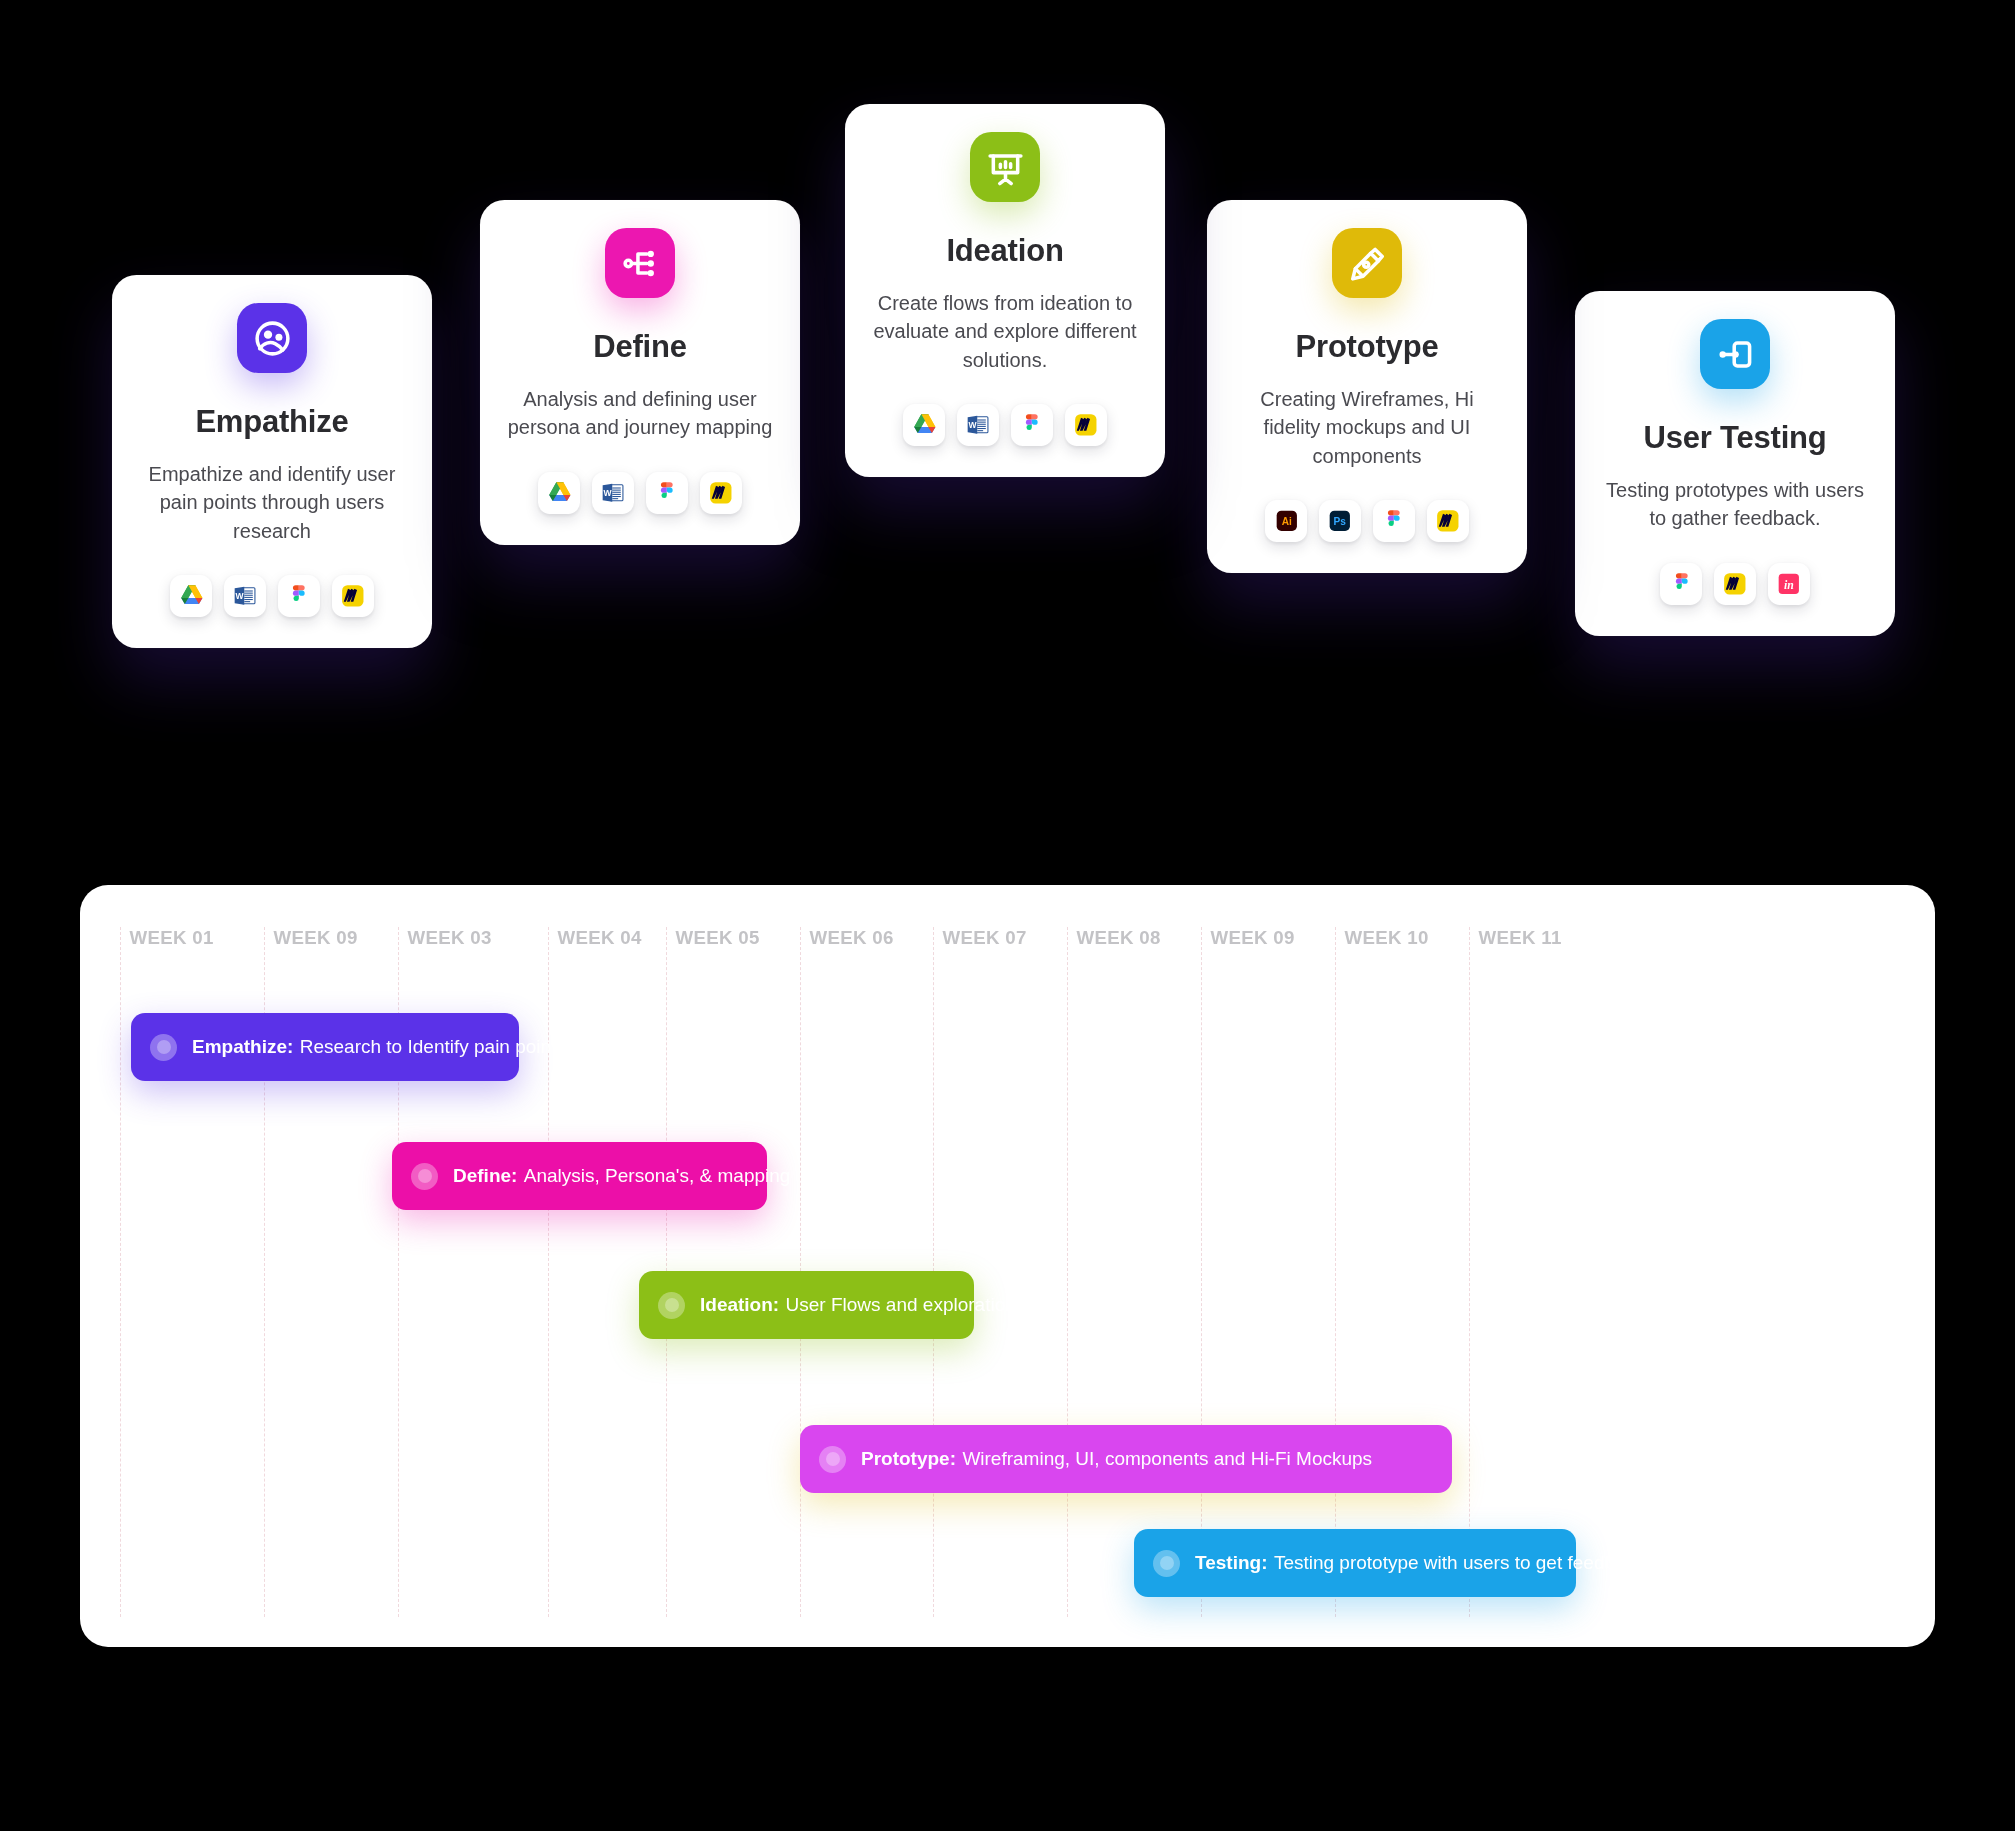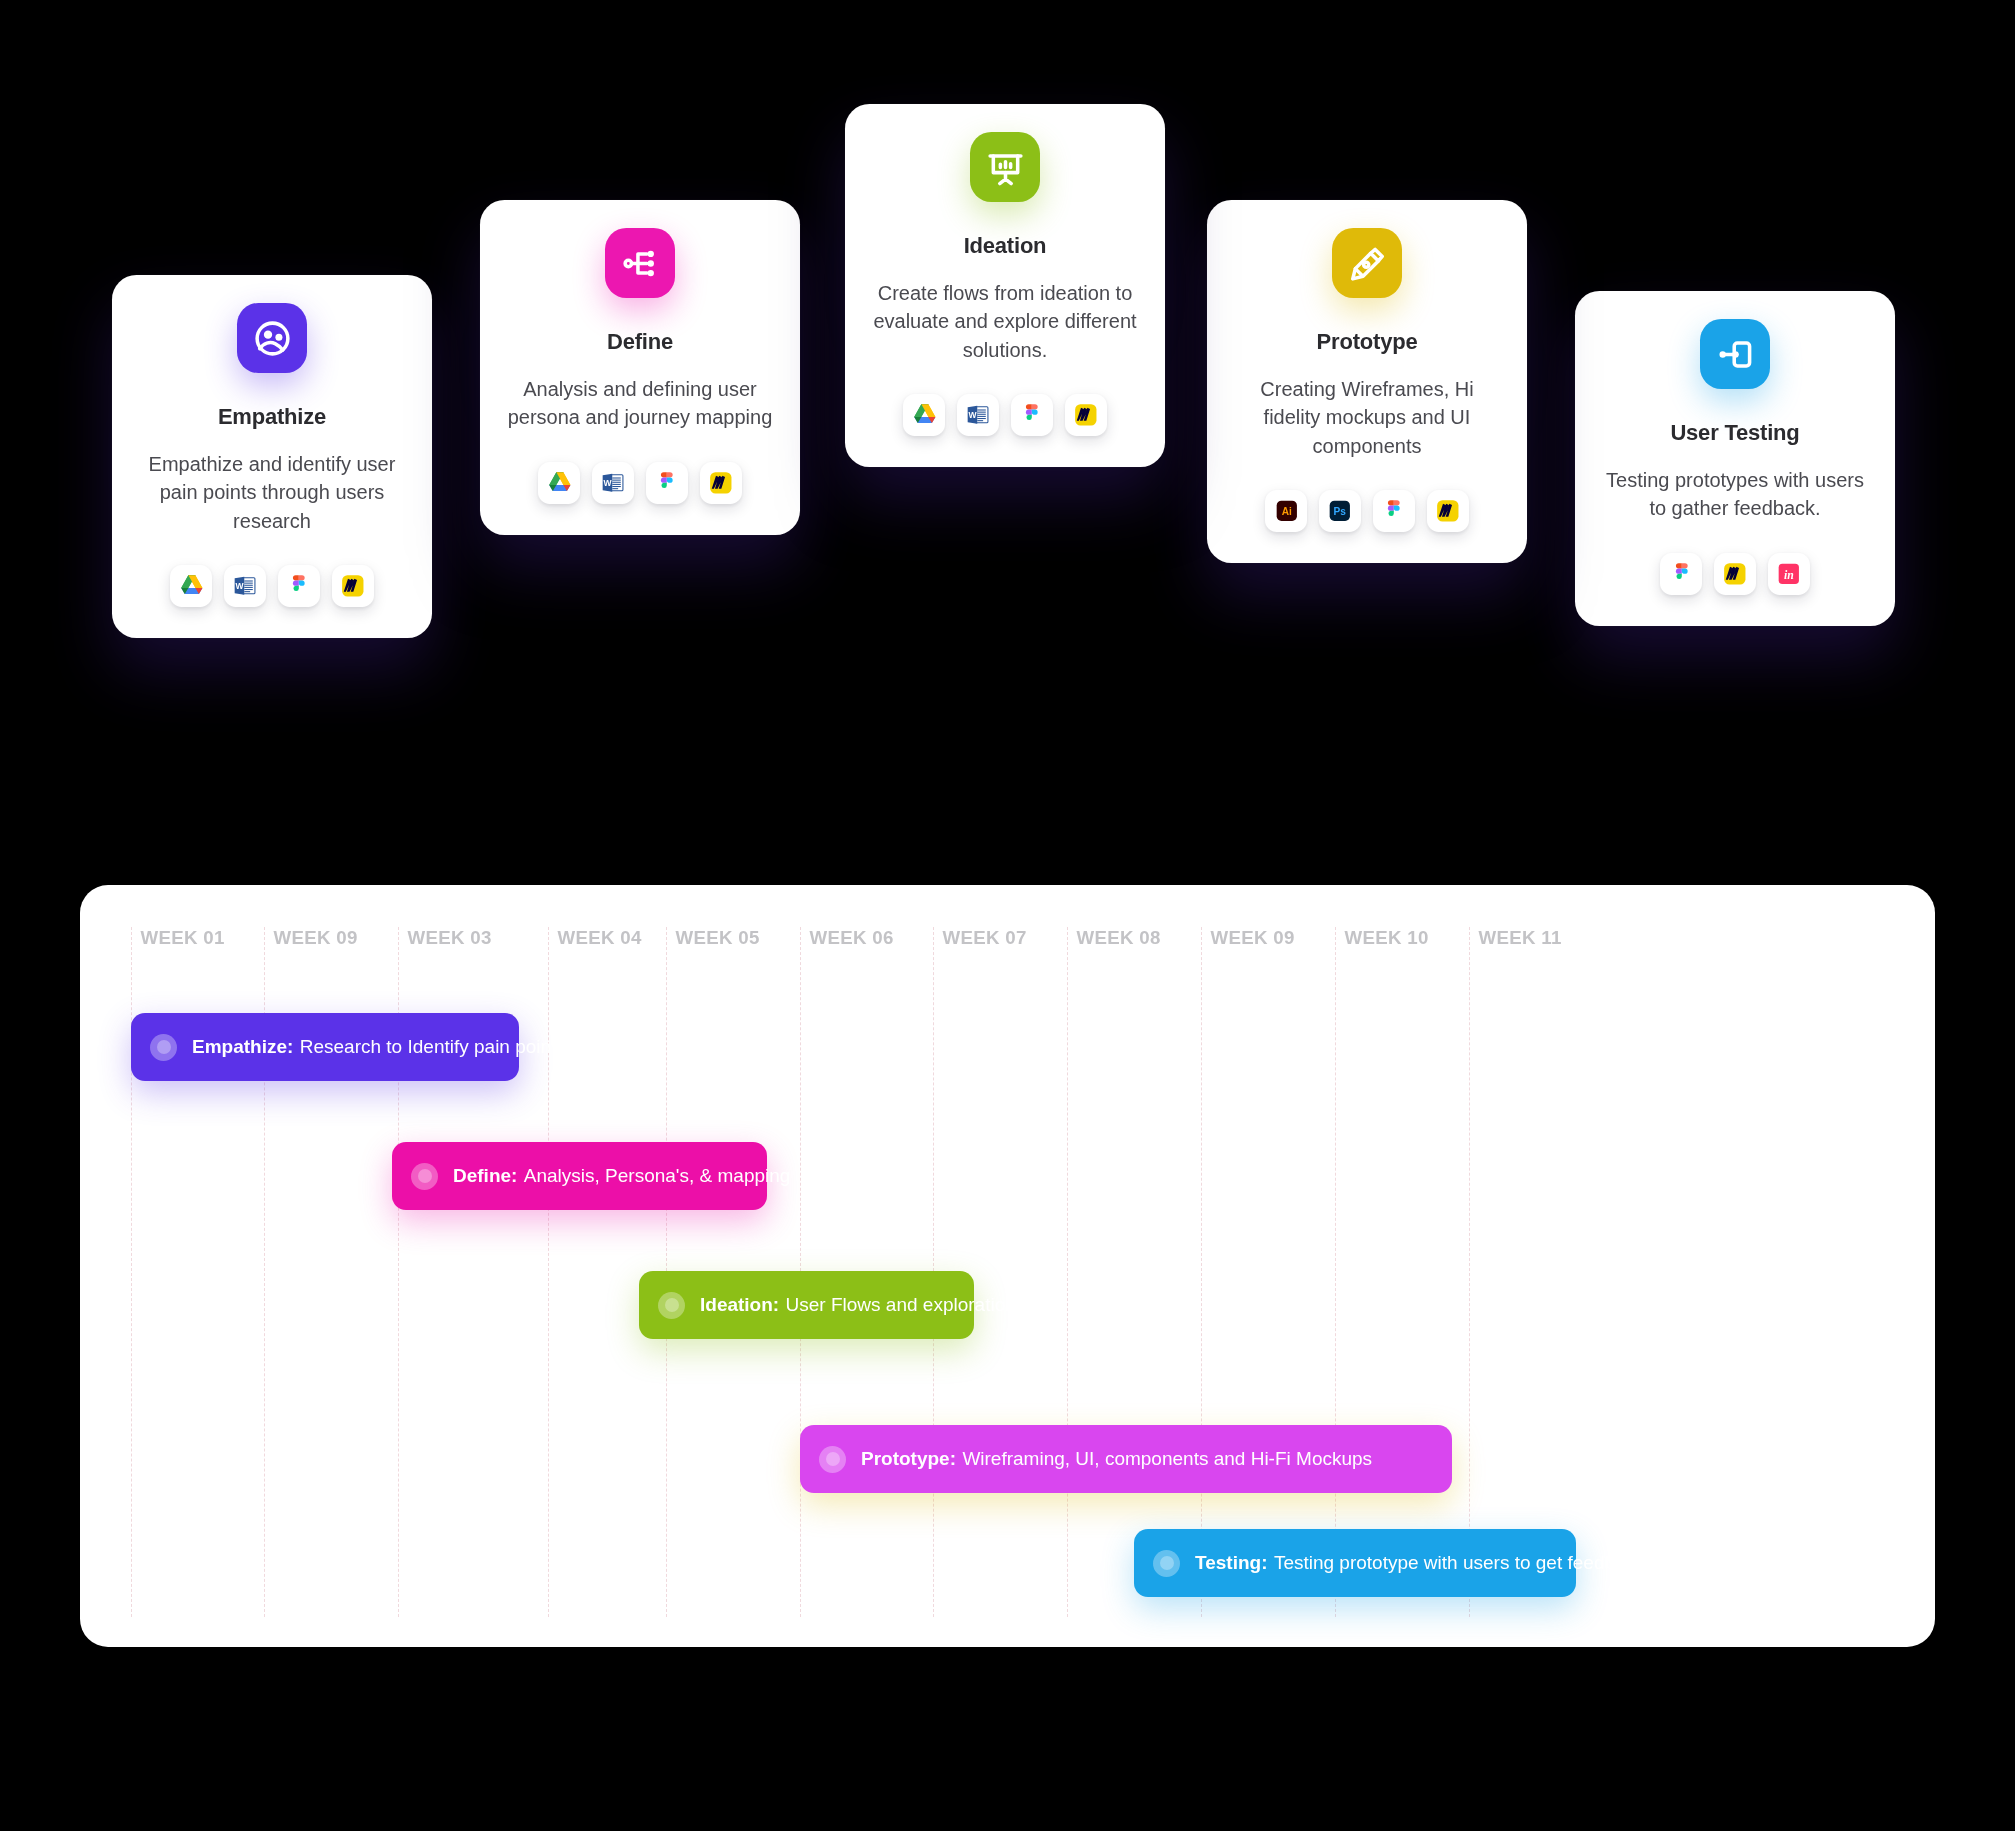--- a/index.html
+++ b/index.html
@@ -64,21 +64,21 @@
     height: 70px;
     border-radius: 21.3px;
     display: flex;
     align-items: center;
     justify-content: center;
     margin-bottom: 31px;
   }
   .card-icon svg { width: 41px; height: 41px; display: block; }
 
   .card-title {
-    font-size: 22px;
+    font-size: 31px;
     font-weight: 700;
     color: #2b2b2f;
     letter-spacing: -0.2px;
     text-align: right;
     margin-bottom: 20px;
   }
 
   .card-desc {
     font-size: 20px;
     line-height: 1.42;
@@ -491,21 +491,21 @@
               </span>
      </div>
           </div>
     </div>
       </div>
     </div>
 
   <div id="gantt-section">
     <div id="gantt-panel">
       <div id="grid-layer">
-          <div class="week-col" style="left: 51px;">
+          <div class="week-col" style="left: 40px;">
             <div class="week-label">WEEK 01</div>
           </div>
           <div class="week-col" style="left: 184px;">
             <div class="week-label">WEEK 09</div>
           </div>
           <div class="week-col" style="left: 318px;">
             <div class="week-label">WEEK 03</div>
           </div>
           <div class="week-col" style="left: 468px;">
             <div class="week-label">WEEK 04</div>

